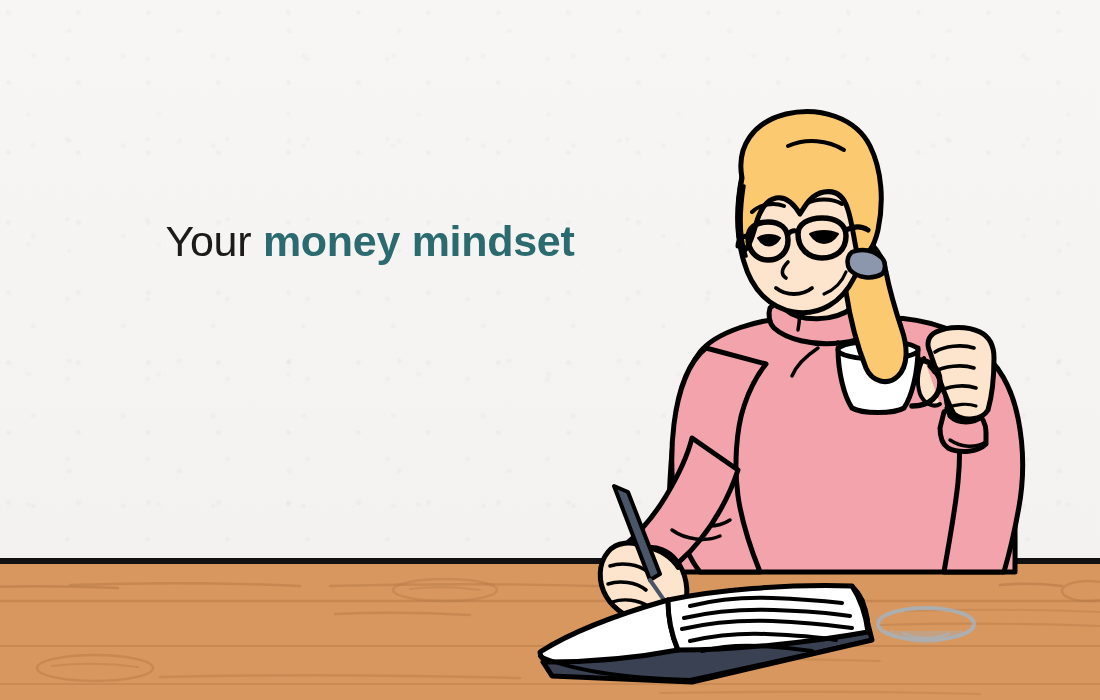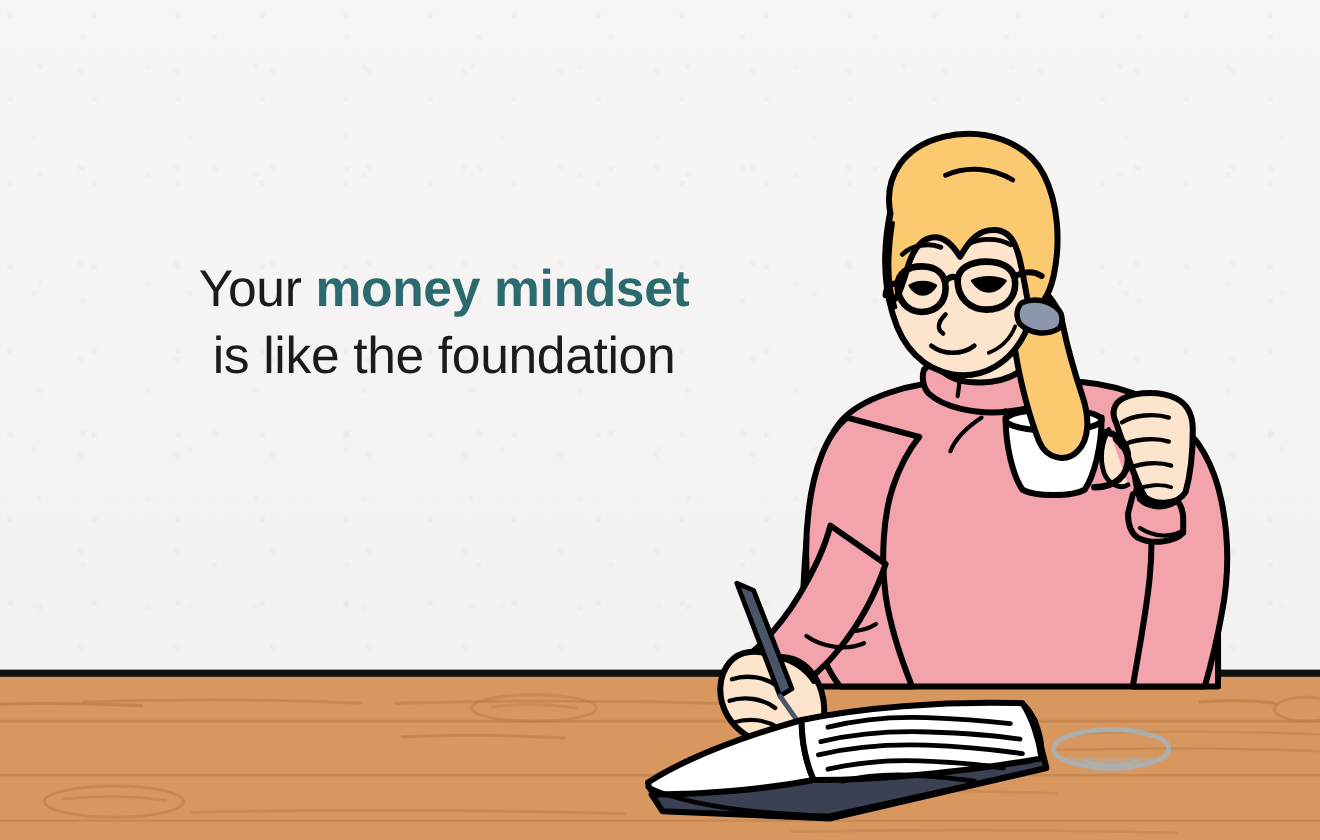--- a/index.html
+++ b/index.html
@@ -61,21 +61,20 @@
 </style>
 </head>
 <body>
 
 <div id="scene">
 
   <div id="wall"></div>
 
   <div id="quote">
     <span class="ln"><span>Your </span><span class="hl">money mindset</span></span>
-    <span class="ln">is like the foundation</span>
   </div>
 
   <svg class="layer" viewBox="0 0 1100 700">
     <defs>
       <clipPath id="clipTable">
         <rect x="0" y="562" width="1100" height="138"></rect>
       </clipPath>
       <clipPath id="clipScene">
         <rect x="0" y="0" width="1100" height="700"></rect>
       </clipPath>

